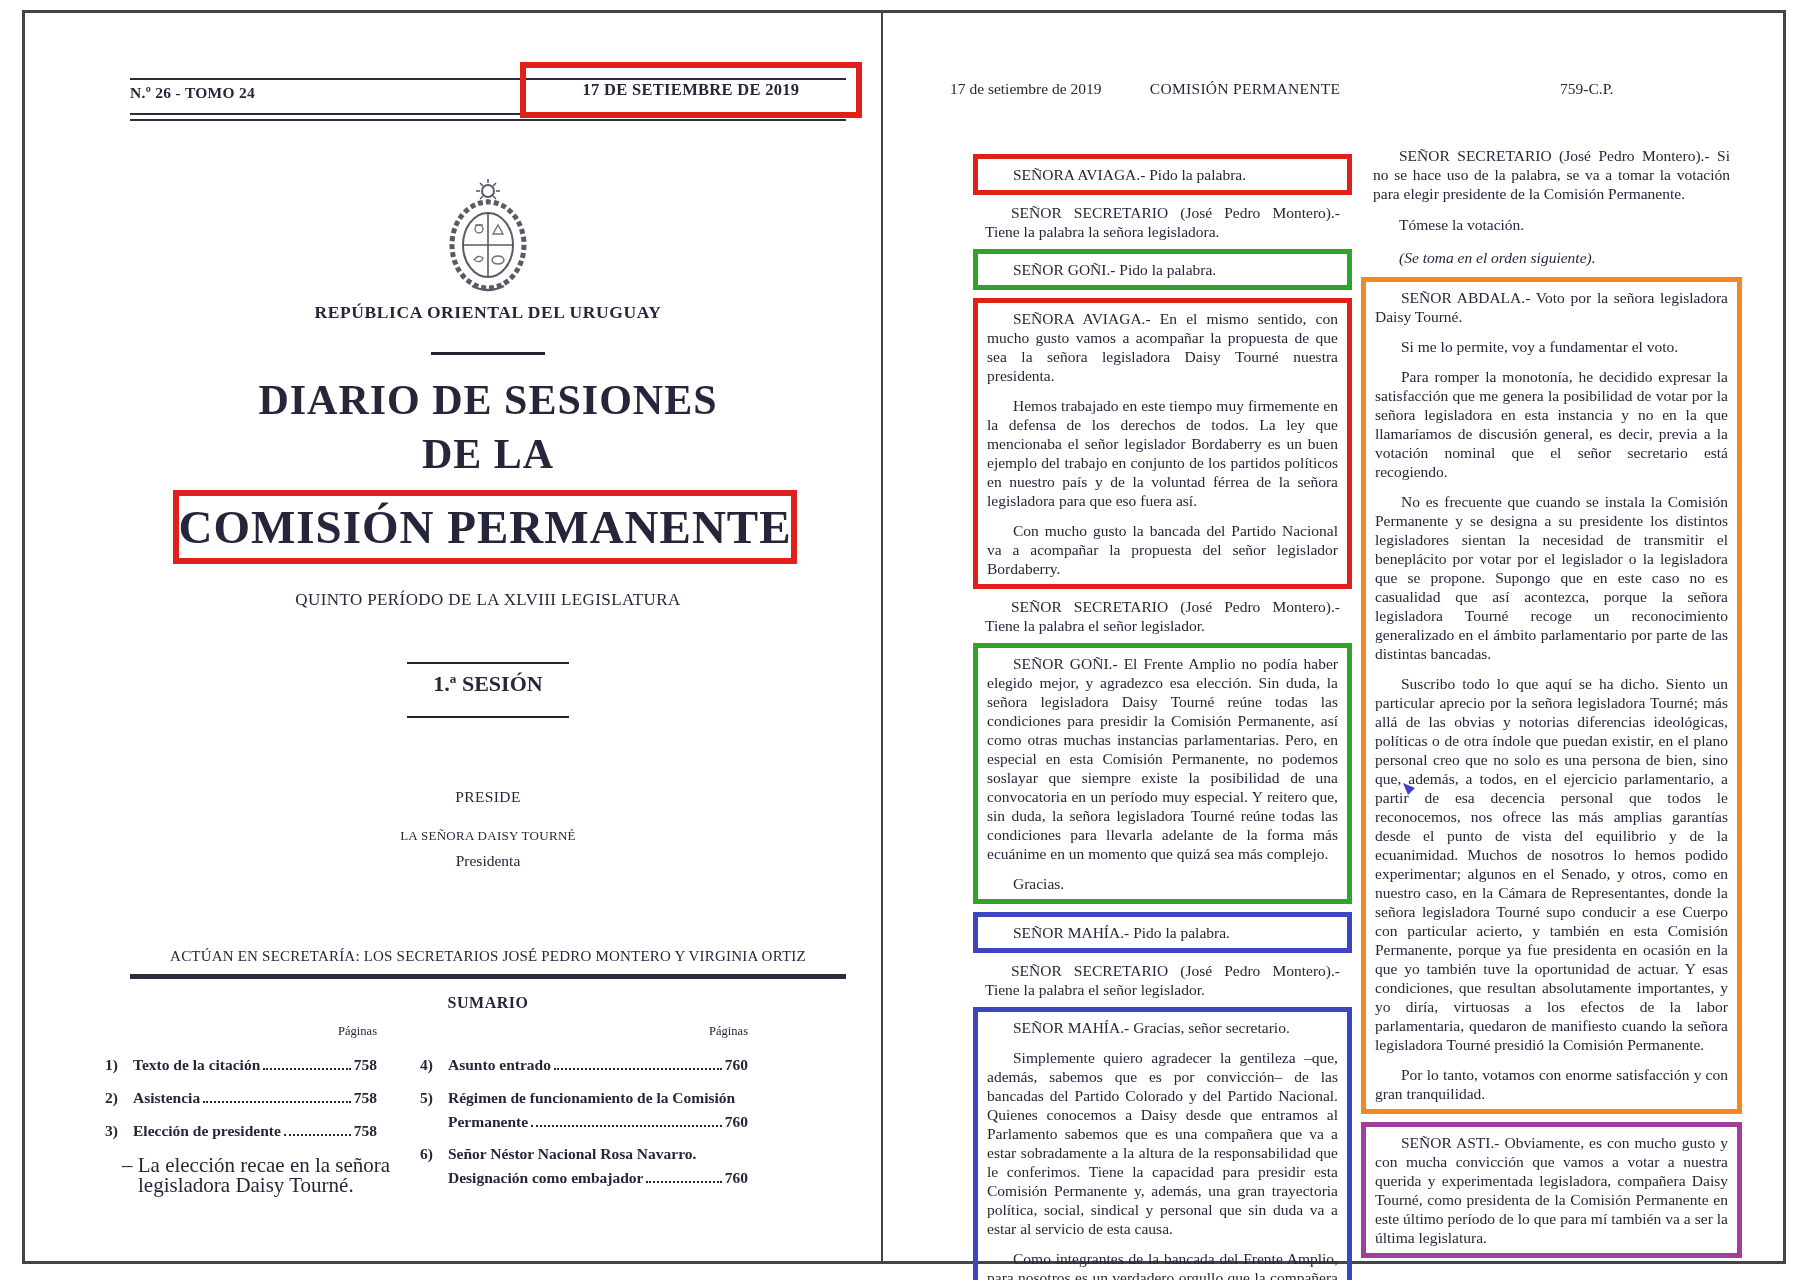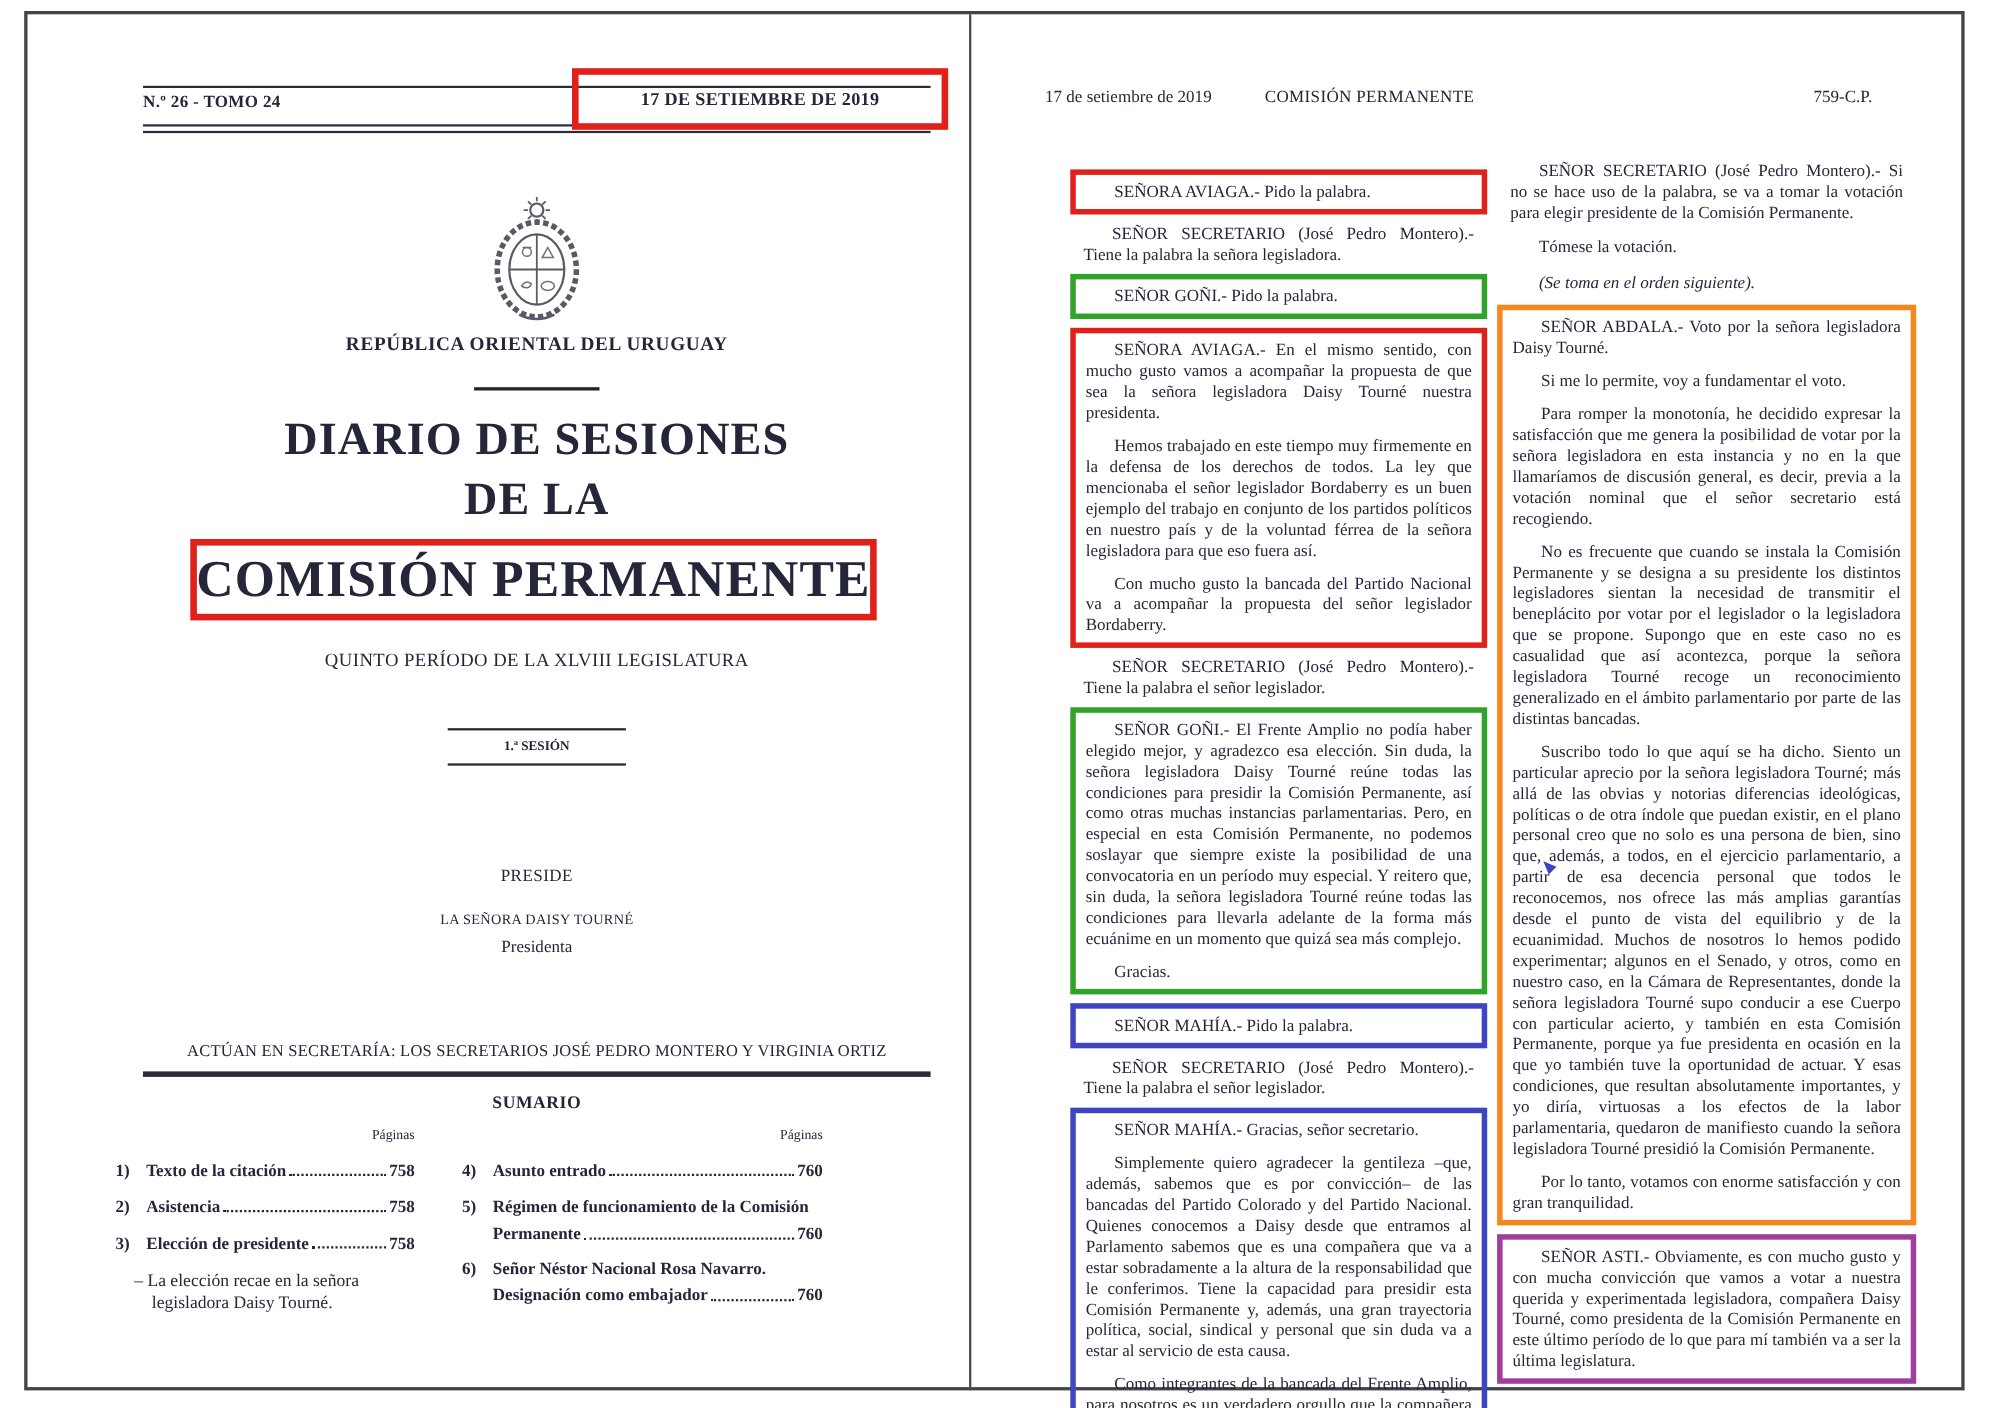--- a/index.html
+++ b/index.html
@@ -27,48 +27,48 @@
   .title1 { top:376px; font-size:42px; font-weight:bold; letter-spacing:1px; }
   .title2 { top:430px; font-size:42px; font-weight:bold; letter-spacing:1px; }
   .titlebox {
     left:173px; top:490px; width:624px; height:74px; box-sizing:border-box;
     border:6px solid var(--red); display:flex; align-items:center; justify-content:center;
   }
   .titlebox span { font-size:47px; font-weight:bold; letter-spacing:1px; white-space:nowrap; }
   .quinto { top:590px; font-size:17px; letter-spacing:.4px; }
   .sesion {
     left:407px; top:662px; width:162px; border-top:2.5px solid #222230; border-bottom:2.5px solid #222230;
-    padding:7px 0 8px; text-align:center; font-weight:bold; font-size:12px;
+    padding:7px 0 19px; text-align:center; font-weight:bold; font-size:22px;
   }
   .preside { top:788px; font-size:15.5px; letter-spacing:.4px; }
   .presname { top:828px; font-size:13px; letter-spacing:.3px; }
   .presrole { top:852px; font-size:15.5px; }
   .secretaries { top:948px; font-size:15px; letter-spacing:.2px; }
   .thickrule { top:974px; height:4.5px; }
   .sumario { top:994px; font-size:16px; font-weight:bold; letter-spacing:.5px; }
   .paginas { font-size:12.5px; top:1024px; text-align:right; }
   .pag1 { left:105px; width:272px; }
   .pag2 { left:420px; width:328px; }
   .sumcol { top:1056px; font-size:15.5px; }
   .sumcol1 { left:105px; width:272px; }
   .sumcol2 { left:420px; width:328px; }
   .sum-item { display:flex; align-items:baseline; font-weight:bold; margin-bottom:15px; }
   .sum-num { flex:none; width:28px; }
   .dots { flex:1; border-bottom:2.5px dotted #26263a; margin:0 3px 4px 3px; min-width:10px; }
   .sum-page { flex:none; }
   .sum-2l { margin-bottom:14px; font-weight:bold; }
   .sum-2l .l1 { display:flex; margin-bottom:6px; }
   .sum-2l .l2 { display:flex; align-items:flex-end; padding-left:28px; }
-  .sum-note { margin:2px 0 0 17px; padding-left:16px; text-indent:-16px; width:262px; font-size:16px; line-height:20px; }
+  .sum-note { margin:2px 0 0 17px; padding-left:16px; text-indent:-16px; width:262px; font-size:21px; line-height:20px; }
 
   
   .rp-head { top:80px; font-size:15.5px; }
   .rp-date { left:950px; }
   .rp-title { left:1085px; width:320px; text-align:center; letter-spacing:.3px; }
-  .rp-ref { left:1560px; width:142px; text-align:right; }
+  .rp-ref { left:1560px; width:142px; text-align:left; }
   .col { font-size:15.5px; line-height:19px; }
   .col1 { left:985px; top:146px; width:355px; }
   .col2 { left:1373px; top:146px; width:357px; }
   .p { text-align:justify; text-indent:26px; margin:0 0 11px 0; }
   .p:last-child { margin-bottom:0; }
   .plain { margin:0 0 8px 0; }
   .italic { font-style:italic; }
   .abox { border:5px solid; margin:8px -12px 8px -12px; padding:6px 9px; }
   .abox-red    { border-color:var(--red); }
   .abox-green  { border-color:var(--green); }

